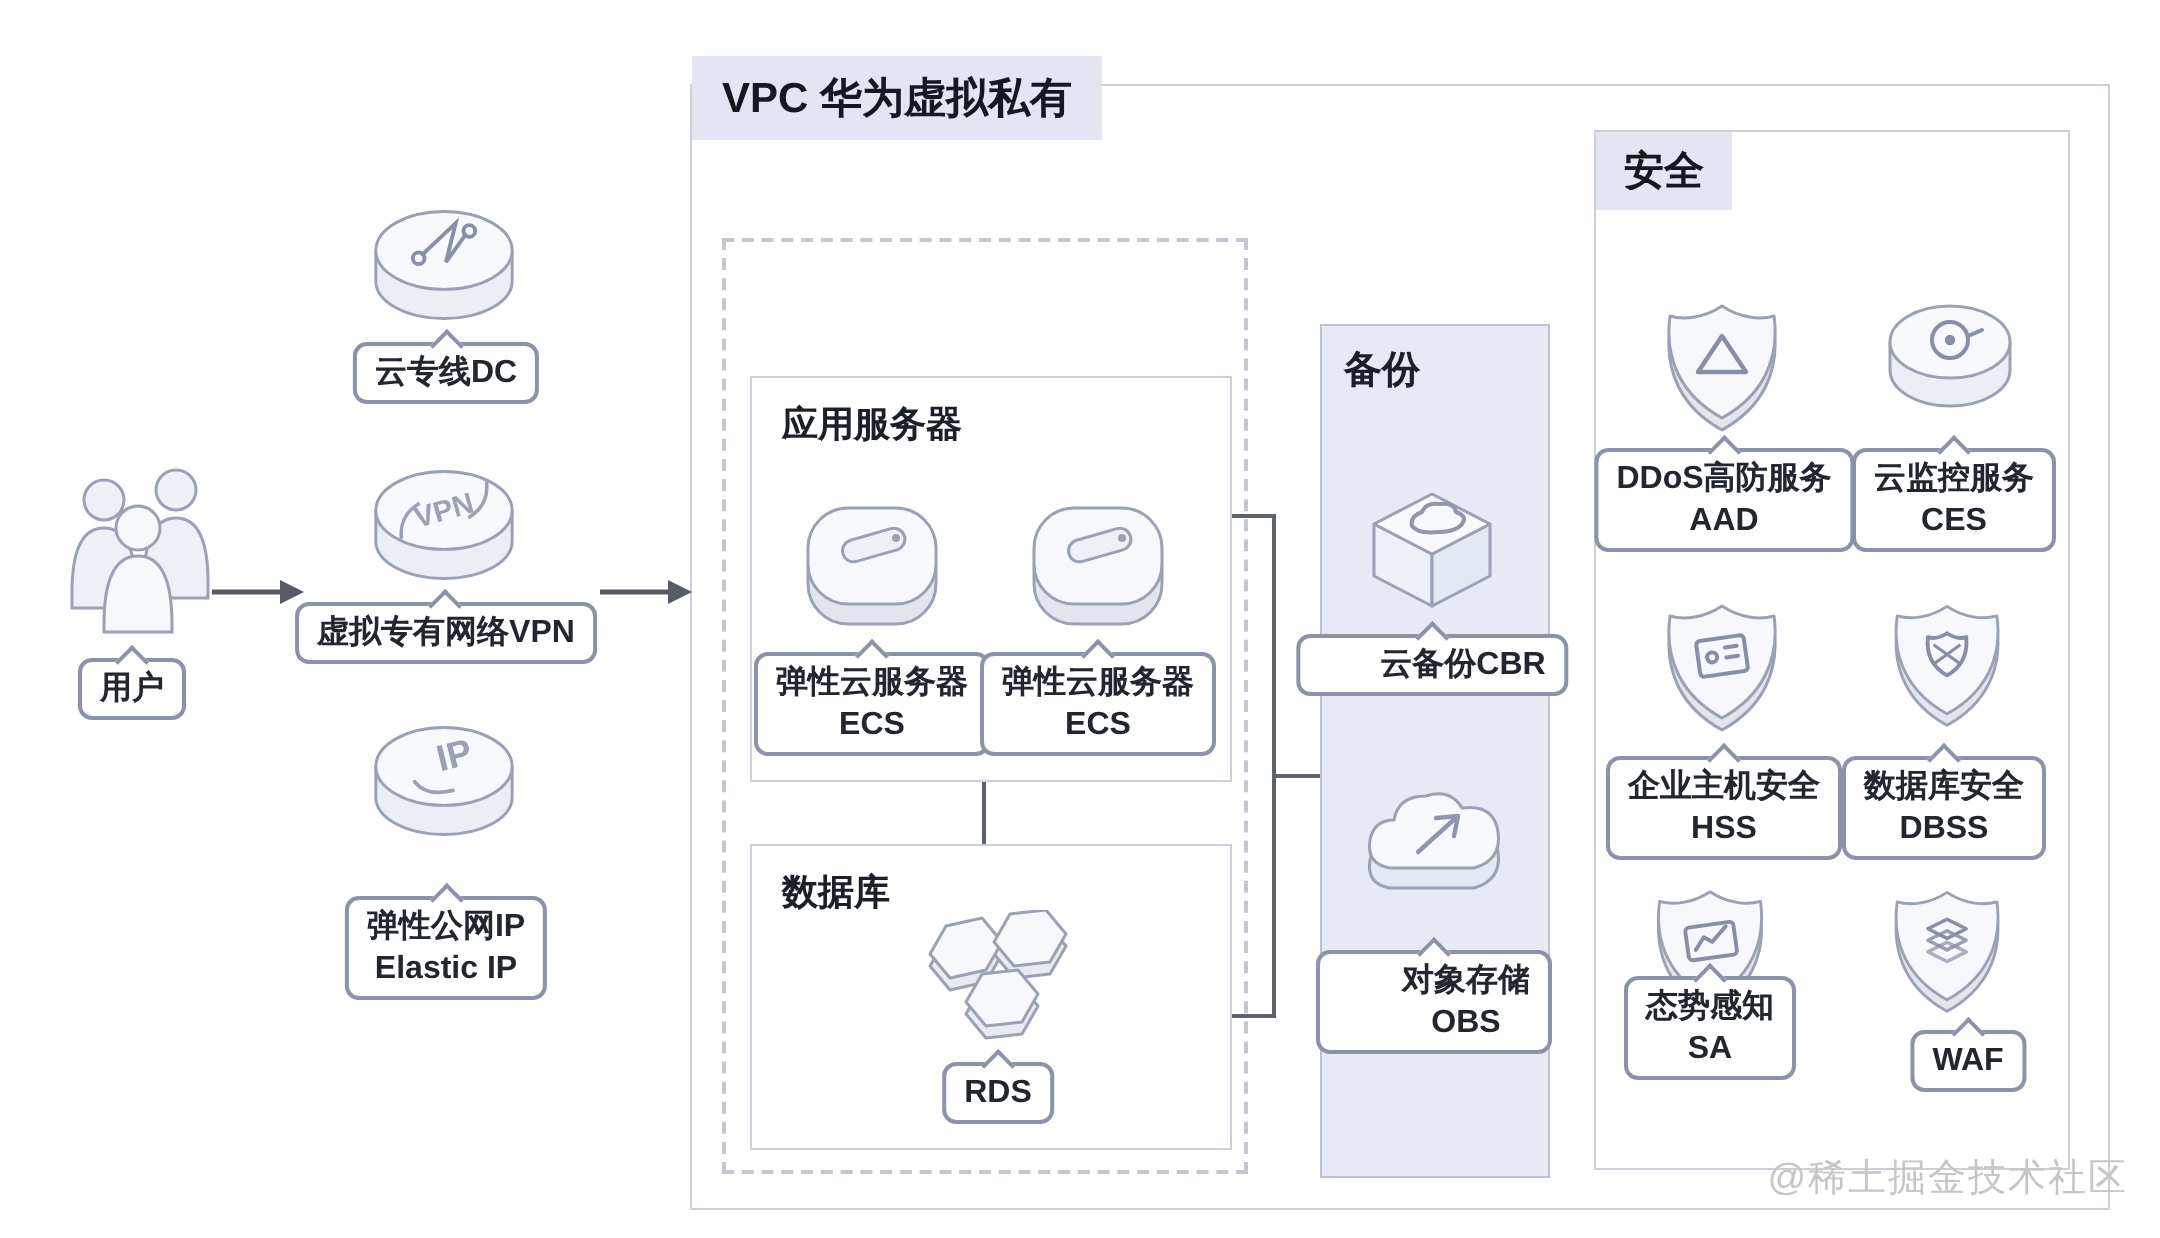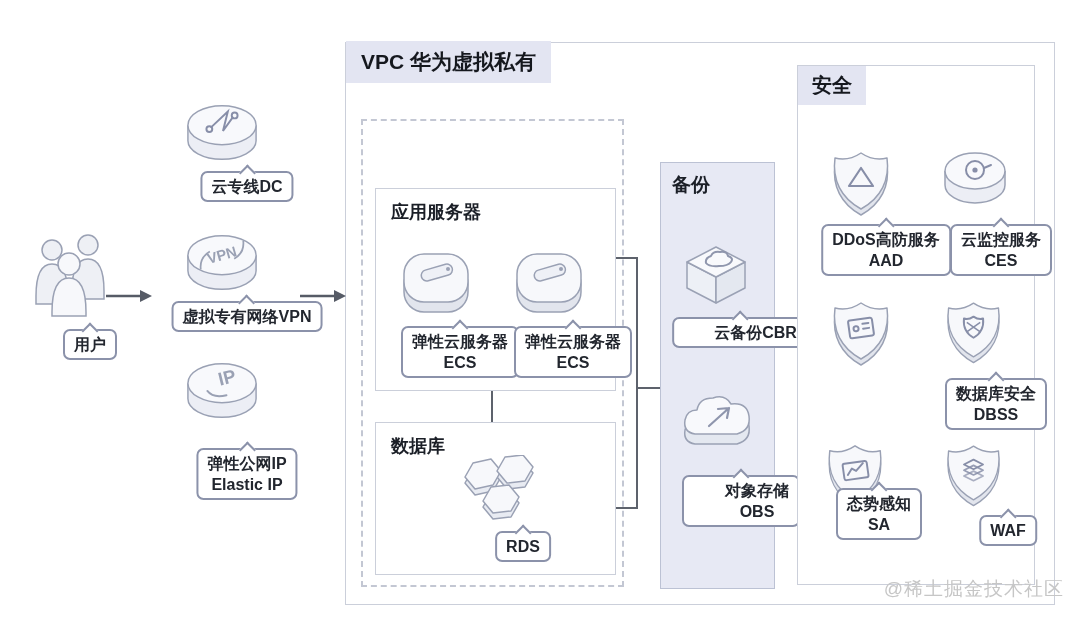--- a/index.html
+++ b/index.html
@@ -14,21 +14,21 @@
   .dashed { position:absolute; border:2px dashed #c3c7d3; background:transparent; }
   .chip {
     position:absolute; background:#e3e5f2; color:#15181e;
     font-weight:700; white-space:nowrap; padding:6px 14px; font-size:20px;
   }
   .box-title { position:absolute; font-weight:700; font-size:18px; color:#1b1f27; white-space:nowrap; }
   .bubble {
     position:absolute; transform:translateX(-50%);
     background:#fff; border:2px solid #8b92aa; border-radius:7px;
     padding:3px 9px; text-align:center; font-weight:700; font-size:16px;
-    line-height:21px; color:#22262e; white-space:nowrap;margin-left:24px;
+    line-height:21px; color:#22262e; white-space:nowrap;
   }
   .bubble::before {
     content:""; position:absolute; top:-6px; left:50%;
     width:10px; height:10px; background:#fff;
     transform:translateX(-50%) rotate(45deg);
     border-left:2px solid #8b92aa; border-top:2px solid #8b92aa;
   }
   .bubble span { display:block; position:relative; }
   .bubble span:empty { display:none; }
   .connector { position:absolute; background:#5d626c; }
@@ -38,21 +38,21 @@
     position:absolute; right:16px; top:576px; font-size:19px; color:#c6c6c6;
     letter-spacing:1px; white-space:nowrap;
   }
 </style>
 </head>
 <body>
 
 <div id="canvas">
 
   <div class="box" style="left:345px; top:42px; width:710px; height:563px;"></div>
-  <div class="chip" style="left:346px; top:41px; font-size:21px; padding:7px 15px;">VPC 华为虚拟私有</div>
+  <div class="chip" style="left:346px; top:28px; font-size:21px; padding:7px 15px;">VPC 华为虚拟私有</div>
 
   <div class="dashed" style="left:361px; top:119px; width:263px; height:468px;"></div>
 
   <div class="box" style="left:375px; top:188px; width:241px; height:203px;"></div>
   <div class="box-title" style="left:391px; top:200px;">应用服务器</div>
 
   <div class="icon" style="left:396px; top:246px; width:80px; height:74px;">
     <svg viewBox="0 0 80 74" fill="none">
       <rect x="8" y="18" width="64" height="48" rx="20" fill="#e2e5ed" stroke="#9aa1b4" stroke-width="1.5"></rect>
       <rect x="8" y="8" width="64" height="48" rx="20" fill="#f7f8fb" stroke="#9aa1b4" stroke-width="1.5"></rect>
@@ -172,20 +172,24 @@
   <div class="icon" style="left:939px; top:298px; width:70px; height:66px;">
     <svg viewBox="0 0 73 68" fill="none" stroke="#9aa1b4" stroke-width="1.5" stroke-linejoin="round">
       <path d="M36,11 C45,17 55,18 62,16 C65,38 56,56 36,67 C16,56 7,38 10,16 C17,18 27,17 36,11 Z" fill="#e2e5ed"></path>
       <path d="M36,5 C45,11 55,12 62,10 C65,32 56,50 36,61 C16,50 7,32 10,10 C17,12 27,11 36,5 Z" fill="#f7f8fb"></path>
       <g stroke="#878ea8" stroke-width="2">
         <path d="M36,19 c3,2 7,3 10,2 c1,10 -3,16 -10,20 c-7,-4 -11,-10 -10,-20 c3,1 7,0 10,-2 Z"></path>
         <path d="M29,25 L43,35 M43,25 L29,35" stroke-width="1.6"></path>
       </g>
     </svg>
   </div>
+  <div class="bubble" style="left:862px; top:378px;">
+    <span>企业主机安全</span>
+    <span>HSS</span>
+  </div>
   <div class="bubble" style="left:972px; top:378px;">
     <span>数据库安全</span>
     <span>DBSS</span>
   </div>
 
   <div class="icon" style="left:819px; top:441px; width:73px; height:66px;">
     <svg viewBox="0 0 73 68" fill="none" stroke="#9aa1b4" stroke-width="1.5" stroke-linejoin="round">
       <path d="M36,11 C45,17 55,18 62,16 C65,38 56,56 36,67 C16,56 7,38 10,16 C17,18 27,17 36,11 Z" fill="#e2e5ed"></path>
       <path d="M36,5 C45,11 55,12 62,10 C65,32 56,50 36,61 C16,50 7,32 10,10 C17,12 27,11 36,5 Z" fill="#f7f8fb"></path>
       <g transform="rotate(-8 36 30)" stroke="#878ea8" stroke-width="2" stroke-linecap="round">

